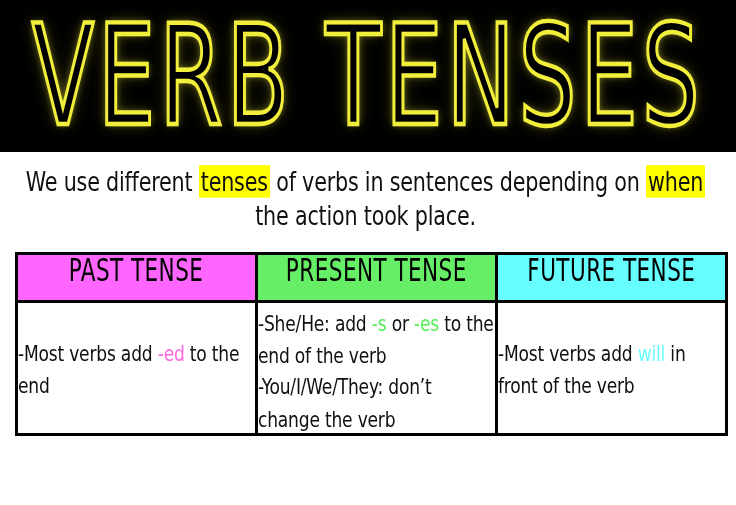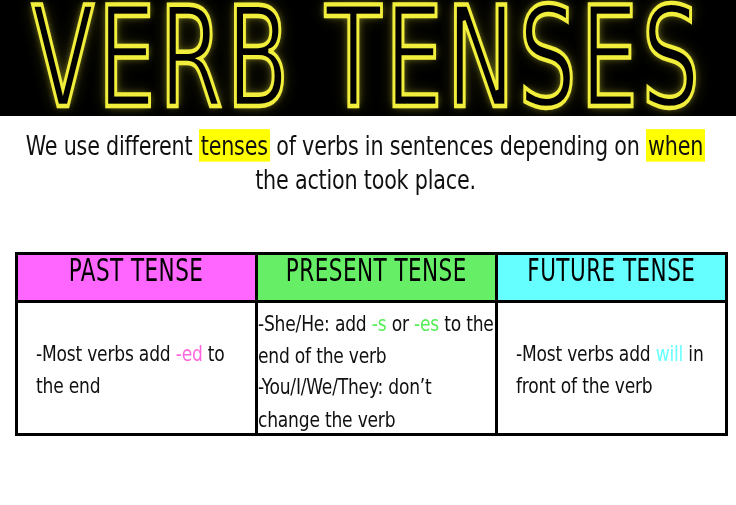--- a/index.html
+++ b/index.html
@@ -11,21 +11,21 @@
     width: 736px;
     height: 505px;
     overflow: hidden;
     font-family: "DejaVu Sans", sans-serif;
     position: relative;
   }
 
   
   .title-banner {
     width: 736px;
-    height: 116px;
+    height: 152px;
     background: #000000;
     display: flex;
     align-items: center;
     justify-content: center;
     overflow: hidden;
     box-sizing: border-box;
   }
   .title-text {
     font-family: "DejaVu Sans", sans-serif;
     font-size: 96px;
@@ -119,21 +119,21 @@
     letter-spacing: -0.2px;
   }
 
   .rule-cell {
     height: 133px;
     background: #ffffff;
     padding: 8px 7px 0 7px;
     vertical-align: top;
   }
   .rule-cell.middle-pad { padding-top: 4px; }
-  .rule-cell.side-pad   { padding-top: 34px; padding-left: 18px; }
+  .rule-cell.side-pad   { padding-top: 34px; }
   .rule-text {
     font-family: "DejaVu Sans Condensed", "DejaVu Sans", sans-serif;
     font-size: 19px;
     line-height: 1.5;
     color: #101010;
     transform: scaleY(1.12);
     transform-origin: top left;
     display: block;
     text-align: left;
     letter-spacing: -0.2px;

